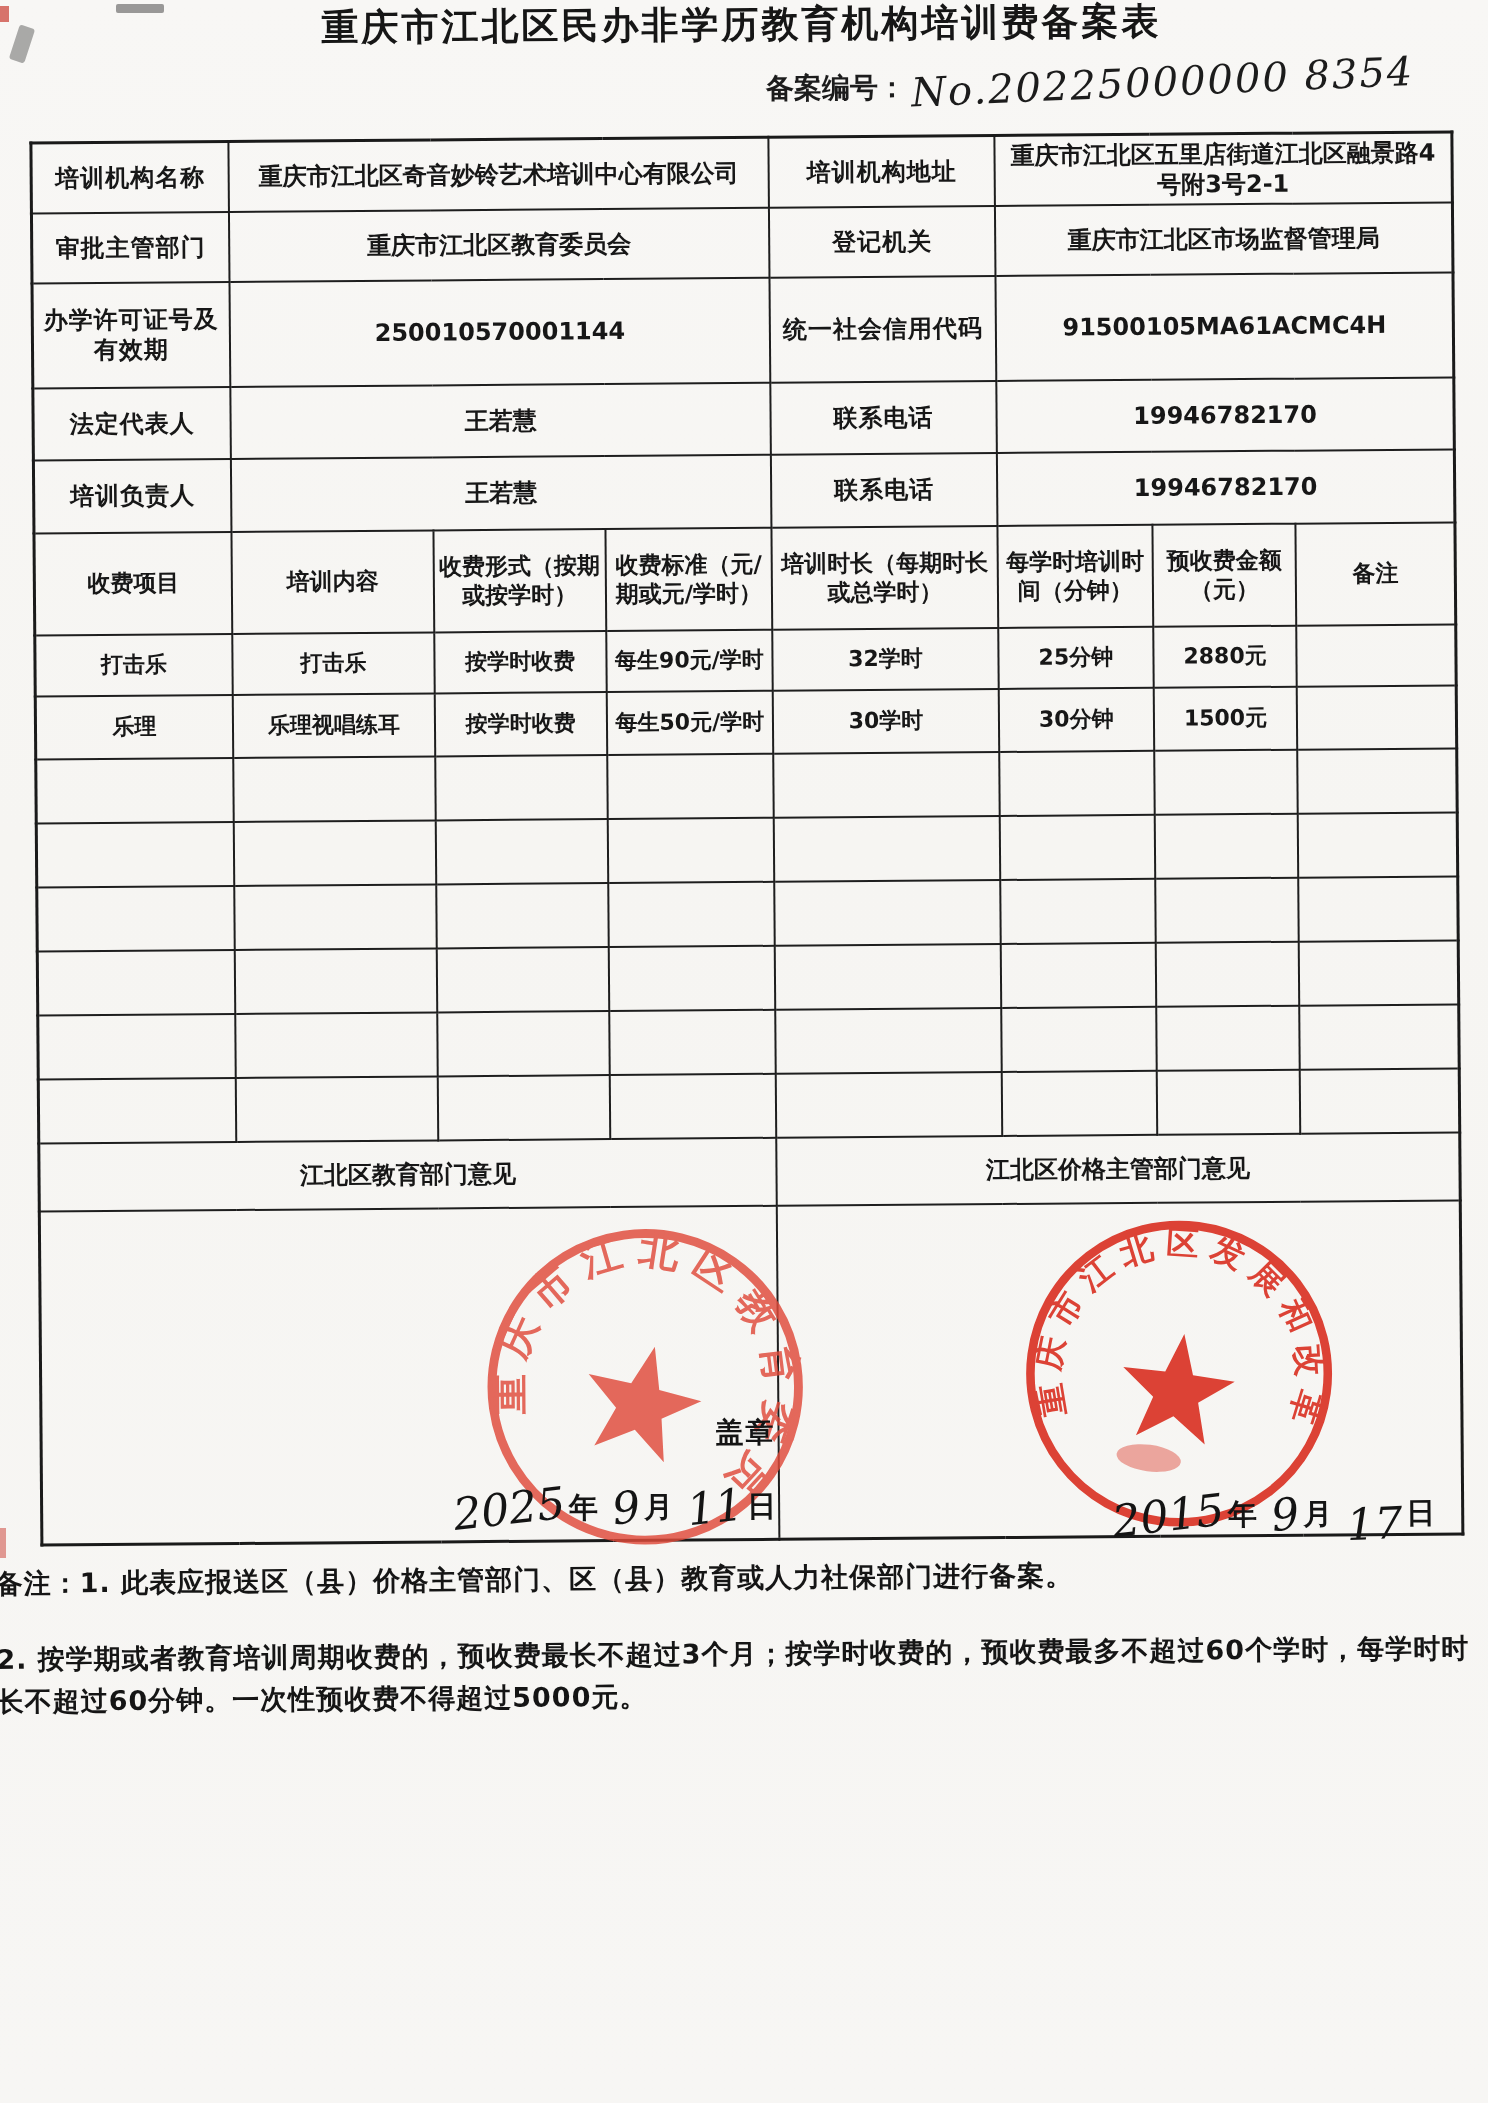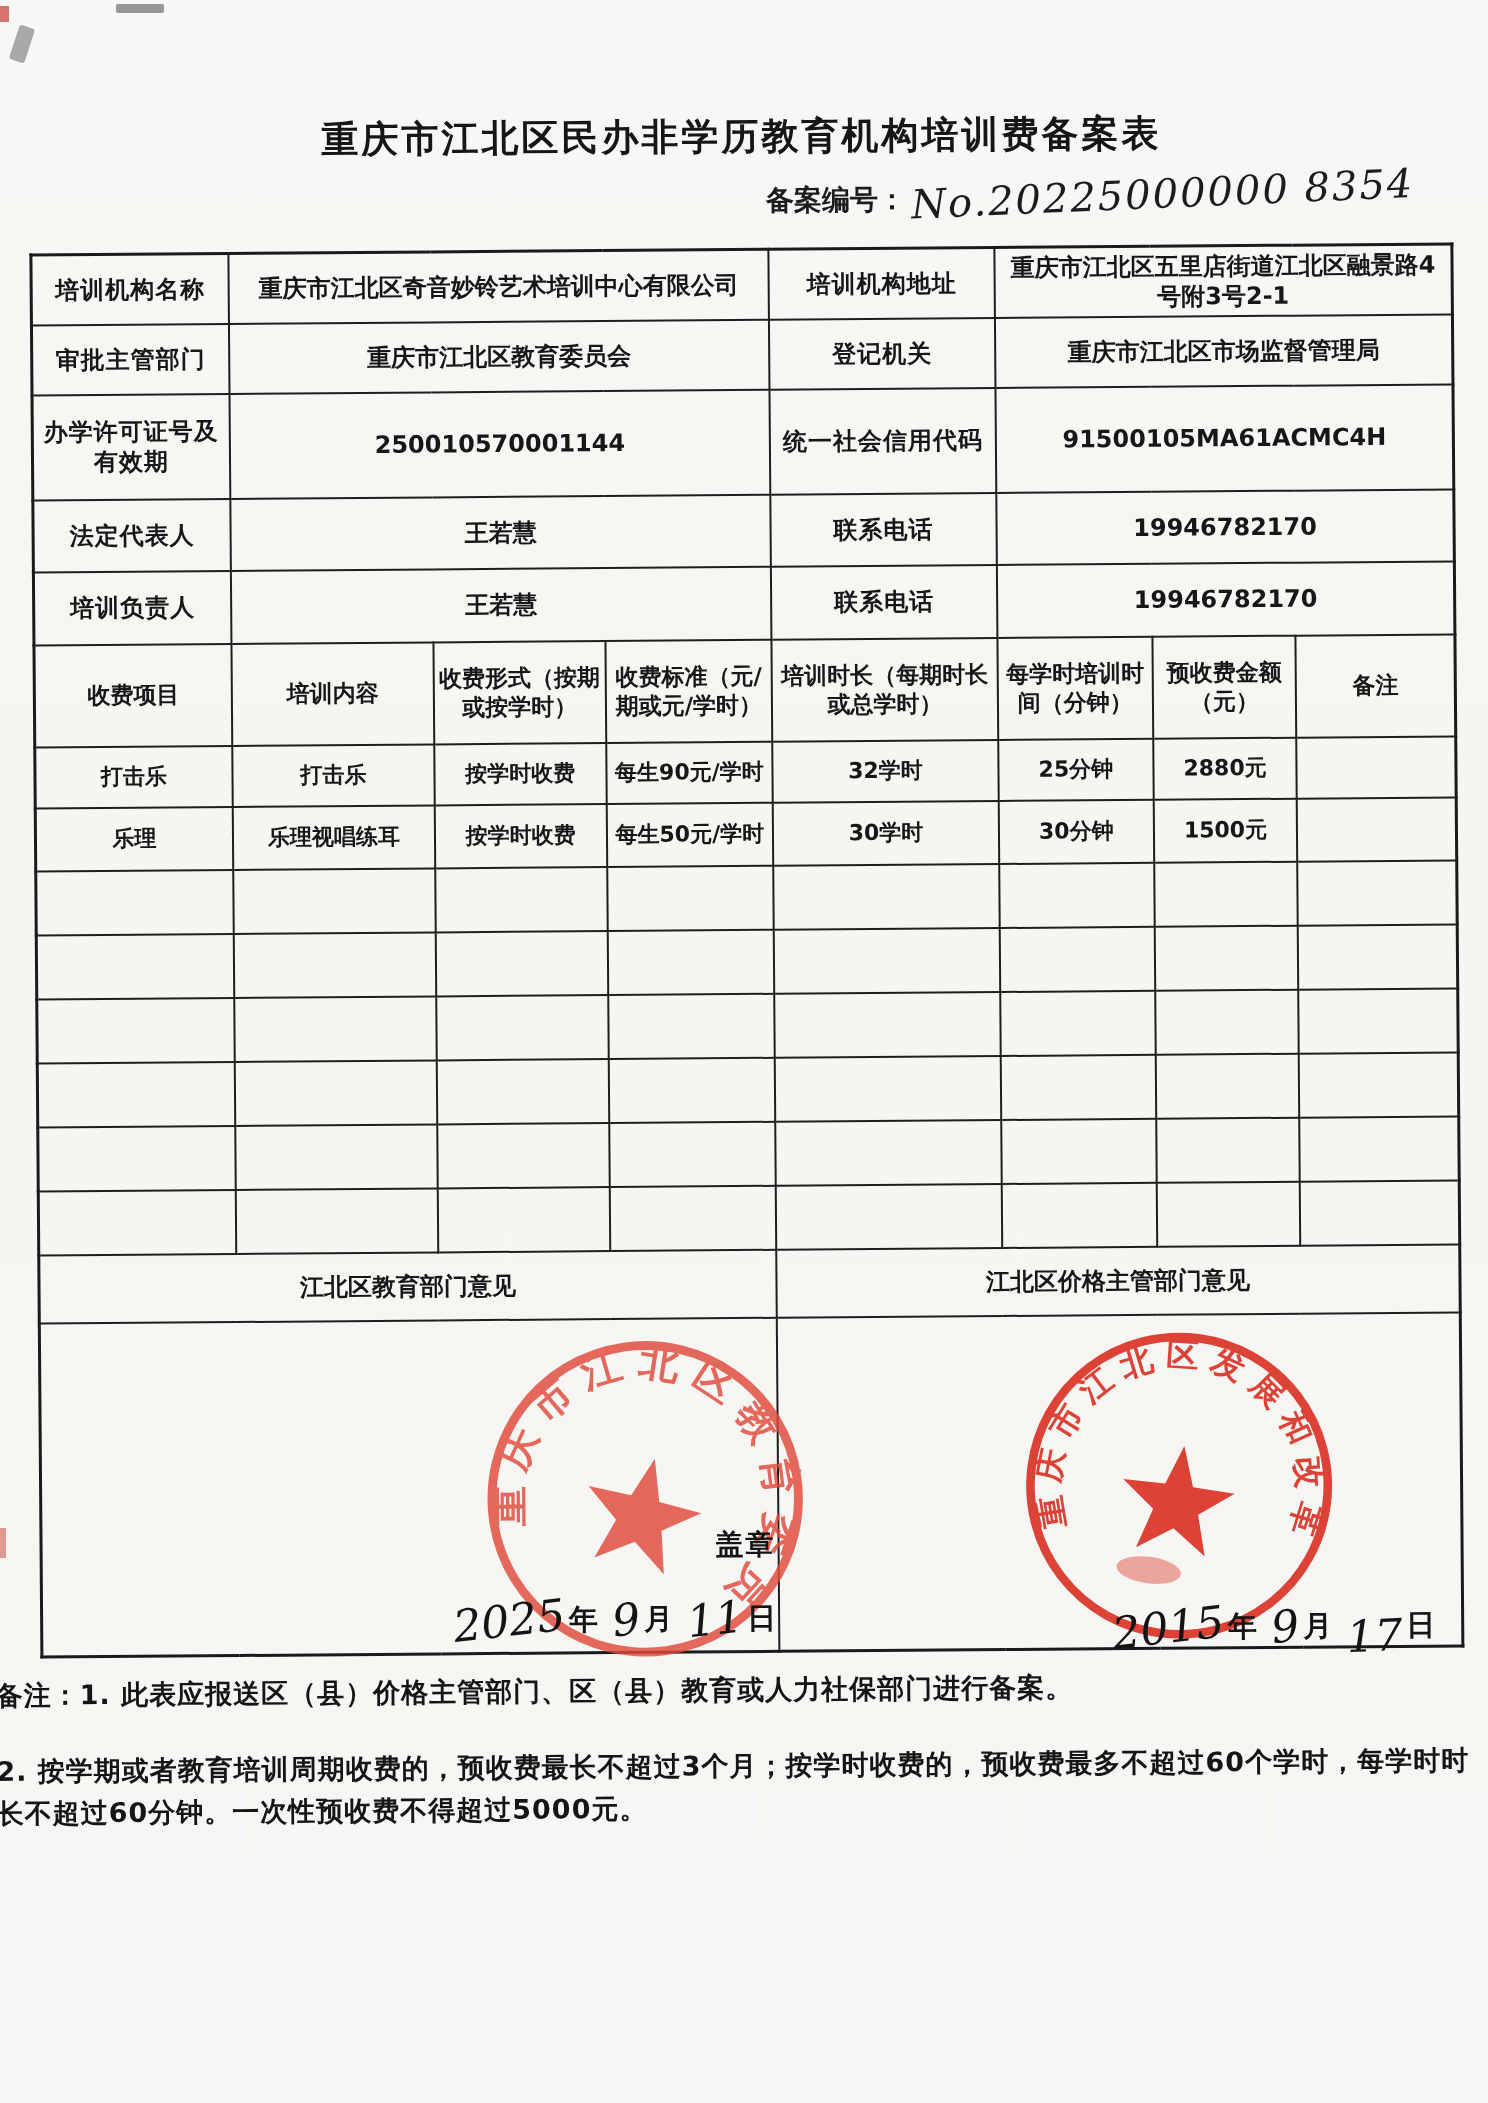--- a/index.html
+++ b/index.html
@@ -8,21 +8,20 @@
     width:1488px; height:2103px;
     background:#fbfafa;
     font-family:"DejaVu Sans", sans-serif;
     color:#1c1c1c;
     overflow:hidden;
     position:relative;
   }
   .page {
     position:absolute; inset:0;
     background:linear-gradient(180deg,#f8f7f5 0%, #f6f5f2 40%, #f7f6f4 100%);
-    padding-top:112px;
     overflow:hidden;
   }
   .skew { transform:rotate(-0.45deg); transform-origin:50% 20%; }
 
   
   .doc-title {
     text-align:center;
     font-size:37px; font-weight:700;
     letter-spacing:3px;
     color:#161616;

